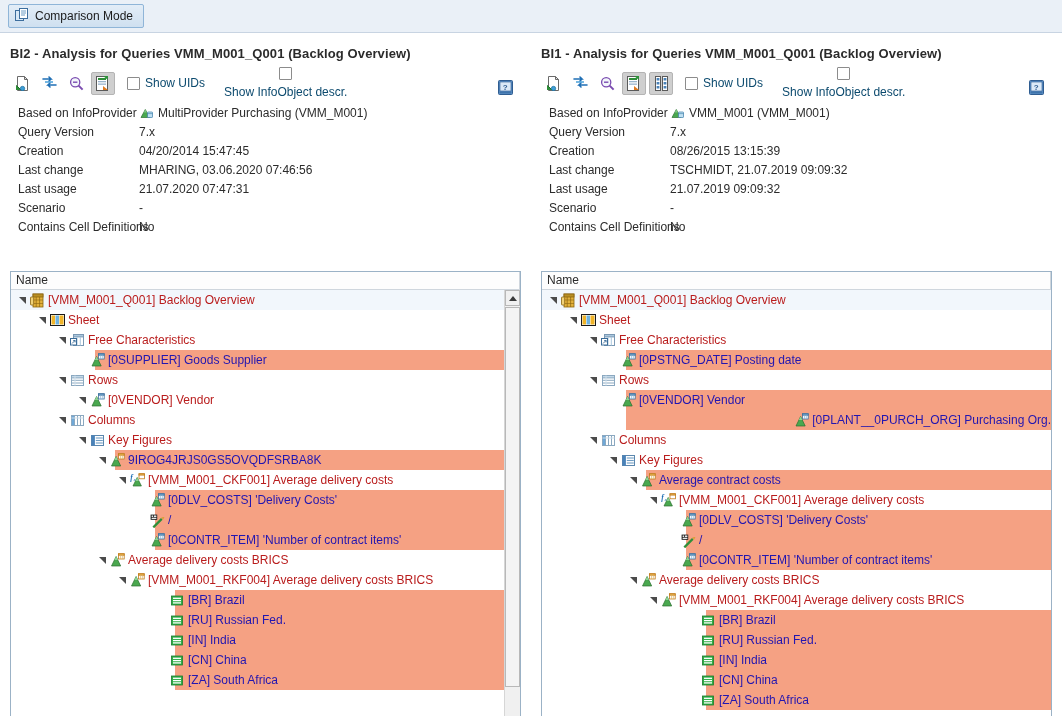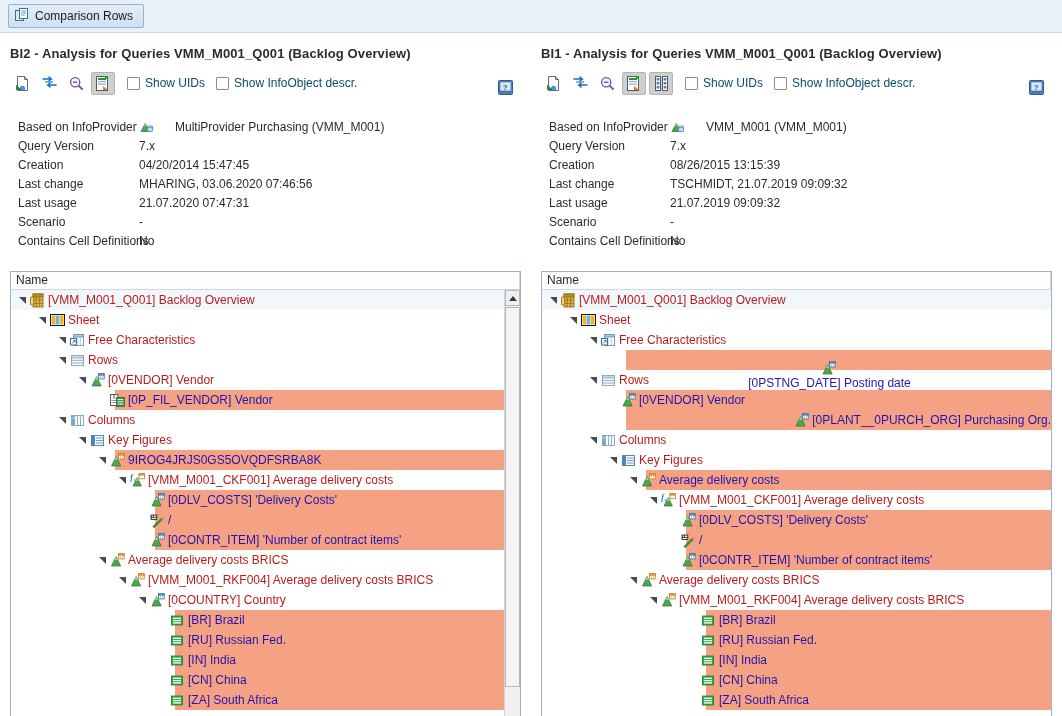--- a/index.html
+++ b/index.html
@@ -65,33 +65,33 @@
     cursor:default;
   }
   .tbtn.pressed{
     background:#cfcfcf;
     border:1px solid #b4b4b4;
   }
   .chk-wrap{
     display:flex;align-items:center;gap:5px;
     margin-left:9px;cursor:default;
   }
-  .chk-wrap.second{margin-left:8px;}
+  .chk-wrap.second{margin-left:16px;flex-direction:column;}
   .chk{
     width:13px;height:13px;
     background:#fff;border:1px solid #8c8c8c;
     box-sizing:border-box;border-radius:1px;
   }
   .chk-lbl{font-size:12px;color:#0c4a6e;white-space:nowrap;}
 
   
-  .meta{margin-top:23px;margin-left:8px;}
+  .meta{margin-top:9px;margin-left:8px;}
   .meta-row{display:flex;height:19px;align-items:center;}
   .meta-key{width:121px;font-size:12px;color:#2b2b2b;white-space:nowrap;}
-  .meta-val{font-size:12px;color:#2b2b2b;white-space:nowrap;display:flex;align-items:center;gap:21px;}
+  .meta-val{font-size:12px;color:#2b2b2b;white-space:nowrap;display:flex;align-items:center;gap:4px;}
 
   
   .tree-box{
     position:absolute;
     left:10px;top:238px;
     width:511px;height:470px;
     border:1px solid #9bb2c6;
     background:#fff;
     box-sizing:border-box;
     overflow:hidden;
@@ -169,21 +169,21 @@
   <div class="cmp-btn">
     <span>
       <svg width="14" height="14" viewBox="0 0 14 14">
         <rect x="0.5" y="2.5" width="8" height="10" fill="#d7e8f7" stroke="#3d6e9e"></rect>
         <rect x="4.5" y="0.5" width="8" height="10" fill="#ffffff" stroke="#3d6e9e"></rect>
         <line x1="6" y1="3" x2="11" y2="3" stroke="#6d9cc4"></line>
         <line x1="6" y1="5" x2="11" y2="5" stroke="#6d9cc4"></line>
         <line x1="6" y1="7" x2="10" y2="7" stroke="#6d9cc4"></line>
       </svg>
     </span>
-    <span class="lbl">Comparison Rows</span>
+    <span class="lbl">Comparison Mode</span>
   </div>
 </div>
 
 <div class="panels">
   <div class="panel left" id="panel-0">
       <div class="panel-title">BI2 - Analysis for Queries VMM_M001_Q001 (Backlog Overview)</div>
       <div class="help-icon"><svg width="15" height="15" viewBox="0 0 15 15">
           <rect x="0.5" y="0.5" width="14" height="14" rx="1" fill="#5b8ec4" stroke="#2f5d91"></rect>
           <rect x="2" y="2" width="11" height="9" fill="#dbe9f7" stroke="#2f5d91" stroke-width="0.6"></rect>
           <text x="7.3" y="9.5" font-size="8" font-family="Liberation Sans,sans-serif" font-weight="bold" fill="#2f5d91" text-anchor="middle">?</text>
@@ -329,64 +329,62 @@
             <span class="ticon"><svg width="15" height="15" viewBox="0 0 15 15">
                 <rect x="3.5" y="1.5" width="10" height="11" fill="#ffffff" stroke="#7a98b3"></rect>
                 <rect x="3.5" y="1.5" width="10" height="2.4" fill="#aac7de" stroke="#7a98b3"></rect>
                 <line x1="7" y1="4" x2="7" y2="12.5" stroke="#aac7de"></line>
                 <line x1="10.3" y1="4" x2="10.3" y2="12.5" stroke="#aac7de"></line>
                 <rect x="0.5" y="5.5" width="6" height="6.5" fill="#ffffff" stroke="#3a6c99"></rect>
                 <path d="M2 10.5 l3 -3 M3.2 7.5 h1.9 v1.9" stroke="#3a6c99" stroke-width="0.9" fill="none"></path>
               </svg></span>
             <span class="tlabel plain">Free Characteristics</span>
           </div>
-          <div class="trow" style="padding-left: 46px;">
-            <span class="twist">
-              <svg width="9" height="9" viewBox="0 0 9 9">
-                <path d="M1 1 L8 1 L8 8 Z" fill="#4b4b4b"></path>
-              </svg>
-            </span>
-            <span class="ticon"><svg width="15" height="15" viewBox="0 0 15 15">
-                <rect x="1.5" y="2.5" width="12" height="10" fill="#ffffff" stroke="#8ba8c0"></rect>
-                <rect x="1.5" y="2.5" width="12" height="2.4" fill="#c4d9e9" stroke="#8ba8c0"></rect>
-                <line x1="1.5" y1="7.3" x2="13.5" y2="7.3" stroke="#8ba8c0"></line>
-                <line x1="1.5" y1="10" x2="13.5" y2="10" stroke="#8ba8c0"></line>
-                <line x1="5" y1="2.5" x2="5" y2="12.5" stroke="#cfdfeb"></line>
-              </svg></span>
-            <span class="tlabel plain">Rows</span>
-          </div>
-          <div class="trow" style="padding-left: 66px;">
-            <span class="twist">
-              <svg width="9" height="9" viewBox="0 0 9 9">
-                <path d="M1 1 L8 1 L8 8 Z" fill="#4b4b4b"></path>
-              </svg>
-            </span>
+          <div class="trow hl" style="padding-left: 66px; background: linear-gradient(to right, rgb(245, 161, 131), rgb(245, 161, 131)) 84px 0px / calc(100% - 84px) 100% no-repeat;">
+            <span class="twist none"></span>
             <span class="ticon"><svg width="15" height="15" viewBox="0 0 15 15">
                 <path d="M2 13 l4.6 -9.5 l4.6 9.5 z" fill="#4aa84f" stroke="#2b6e2f" stroke-width="0.7"></path>
                 <path d="M6.6 3.5 l1.8 3.6 h-3.6 z" fill="#8fd294"></path>
                 <rect x="8.4" y="0.8" width="5.8" height="5.2" fill="#ffffff" stroke="#3b6e9b" stroke-width="0.8"></rect>
                 <rect x="8.4" y="0.8" width="5.8" height="1.4" fill="#7fb0d8" stroke="#3b6e9b" stroke-width="0.8"></rect>
                 <line x1="10.4" y1="2.2" x2="10.4" y2="6" stroke="#7fb0d8" stroke-width="0.7"></line>
                 <line x1="12.3" y1="2.2" x2="12.3" y2="6" stroke="#7fb0d8" stroke-width="0.7"></line>
               </svg></span>
+            <span class="tlabel blue">[0SUPPLIER] Goods Supplier</span>
+          </div>
+          <div class="trow" style="padding-left: 46px;">
+            <span class="twist">
+              <svg width="9" height="9" viewBox="0 0 9 9">
+                <path d="M1 1 L8 1 L8 8 Z" fill="#4b4b4b"></path>
+              </svg>
+            </span>
+            <span class="ticon"><svg width="15" height="15" viewBox="0 0 15 15">
+                <rect x="1.5" y="2.5" width="12" height="10" fill="#ffffff" stroke="#8ba8c0"></rect>
+                <rect x="1.5" y="2.5" width="12" height="2.4" fill="#c4d9e9" stroke="#8ba8c0"></rect>
+                <line x1="1.5" y1="7.3" x2="13.5" y2="7.3" stroke="#8ba8c0"></line>
+                <line x1="1.5" y1="10" x2="13.5" y2="10" stroke="#8ba8c0"></line>
+                <line x1="5" y1="2.5" x2="5" y2="12.5" stroke="#cfdfeb"></line>
+              </svg></span>
+            <span class="tlabel plain">Rows</span>
+          </div>
+          <div class="trow" style="padding-left: 66px;">
+            <span class="twist">
+              <svg width="9" height="9" viewBox="0 0 9 9">
+                <path d="M1 1 L8 1 L8 8 Z" fill="#4b4b4b"></path>
+              </svg>
+            </span>
+            <span class="ticon"><svg width="15" height="15" viewBox="0 0 15 15">
+                <path d="M2 13 l4.6 -9.5 l4.6 9.5 z" fill="#4aa84f" stroke="#2b6e2f" stroke-width="0.7"></path>
+                <path d="M6.6 3.5 l1.8 3.6 h-3.6 z" fill="#8fd294"></path>
+                <rect x="8.4" y="0.8" width="5.8" height="5.2" fill="#ffffff" stroke="#3b6e9b" stroke-width="0.8"></rect>
+                <rect x="8.4" y="0.8" width="5.8" height="1.4" fill="#7fb0d8" stroke="#3b6e9b" stroke-width="0.8"></rect>
+                <line x1="10.4" y1="2.2" x2="10.4" y2="6" stroke="#7fb0d8" stroke-width="0.7"></line>
+                <line x1="12.3" y1="2.2" x2="12.3" y2="6" stroke="#7fb0d8" stroke-width="0.7"></line>
+              </svg></span>
             <span class="tlabel plain">[0VENDOR] Vendor</span>
-          </div>
-          <div class="trow hl" style="padding-left: 86px; background: linear-gradient(to right, rgb(245, 161, 131), rgb(245, 161, 131)) 104px 0px / calc(100% - 104px) 100% no-repeat;">
-            <span class="twist none"></span>
-            <span class="ticon"><svg width="15" height="15" viewBox="0 0 15 15">
-                <rect x="0.5" y="1.5" width="7.5" height="11" fill="#ffffff" stroke="#5a5a5a"></rect>
-                <text x="2.6" y="5.6" font-size="4.6" font-family="Liberation Sans,sans-serif" fill="#1a1a1a">X</text>
-                <rect x="1.6" y="7" width="5.4" height="1" fill="#9a9a9a"></rect>
-                <rect x="1.6" y="9" width="5.4" height="1" fill="#9a9a9a"></rect>
-                <rect x="6.5" y="4.5" width="8" height="9" fill="#2f8f3a" stroke="#1d6b27" stroke-width="0.7"></rect>
-                <line x1="7.6" y1="6.6" x2="13.4" y2="6.6" stroke="#ffffff" stroke-width="1"></line>
-                <line x1="7.6" y1="8.8" x2="13.4" y2="8.8" stroke="#ffffff" stroke-width="1"></line>
-                <line x1="7.6" y1="11" x2="13.4" y2="11" stroke="#ffffff" stroke-width="1"></line>
-              </svg></span>
-            <span class="tlabel blue">[0P_FIL_VENDOR] Vendor</span>
           </div>
           <div class="trow" style="padding-left: 46px;">
             <span class="twist">
               <svg width="9" height="9" viewBox="0 0 9 9">
                 <path d="M1 1 L8 1 L8 8 Z" fill="#4b4b4b"></path>
               </svg>
             </span>
             <span class="ticon"><svg width="15" height="15" viewBox="0 0 15 15">
                 <rect x="1.5" y="2.5" width="12" height="10" fill="#ffffff" stroke="#8ba8c0"></rect>
                 <rect x="1.5" y="2.5" width="3" height="10" fill="#6ea8d8" stroke="#8ba8c0"></rect>
@@ -503,36 +501,20 @@
             </span>
             <span class="ticon"><svg width="15" height="15" viewBox="0 0 15 15">
                 <path d="M1.5 13 l4.6 -9.5 l4.6 9.5 z" fill="#4aa84f" stroke="#2b6e2f" stroke-width="0.7"></path>
                 <path d="M6.1 3.5 l1.8 3.6 h-3.6 z" fill="#8fd294"></path>
                 <rect x="8.4" y="0.8" width="5.8" height="5.2" fill="#ffffff" stroke="#c07a1a" stroke-width="0.8"></rect>
                 <rect x="8.4" y="0.8" width="5.8" height="1.4" fill="#f0c05a" stroke="#c07a1a" stroke-width="0.8"></rect>
                 <line x1="10.4" y1="2.2" x2="10.4" y2="6" stroke="#e0b257" stroke-width="0.7"></line>
                 <line x1="12.3" y1="2.2" x2="12.3" y2="6" stroke="#e0b257" stroke-width="0.7"></line>
               </svg></span>
             <span class="tlabel plain">[VMM_M001_RKF004] Average delivery costs BRICS</span>
-          </div>
-          <div class="trow" style="padding-left: 126px;">
-            <span class="twist">
-              <svg width="9" height="9" viewBox="0 0 9 9">
-                <path d="M1 1 L8 1 L8 8 Z" fill="#4b4b4b"></path>
-              </svg>
-            </span>
-            <span class="ticon"><svg width="15" height="15" viewBox="0 0 15 15">
-                <path d="M2 13 l4.6 -9.5 l4.6 9.5 z" fill="#4aa84f" stroke="#2b6e2f" stroke-width="0.7"></path>
-                <path d="M6.6 3.5 l1.8 3.6 h-3.6 z" fill="#8fd294"></path>
-                <rect x="8.4" y="0.8" width="5.8" height="5.2" fill="#ffffff" stroke="#3b6e9b" stroke-width="0.8"></rect>
-                <rect x="8.4" y="0.8" width="5.8" height="1.4" fill="#7fb0d8" stroke="#3b6e9b" stroke-width="0.8"></rect>
-                <line x1="10.4" y1="2.2" x2="10.4" y2="6" stroke="#7fb0d8" stroke-width="0.7"></line>
-                <line x1="12.3" y1="2.2" x2="12.3" y2="6" stroke="#7fb0d8" stroke-width="0.7"></line>
-              </svg></span>
-            <span class="tlabel plain">[0COUNTRY] Country</span>
           </div>
           <div class="trow hl" style="padding-left: 146px; background: linear-gradient(to right, rgb(245, 161, 131), rgb(245, 161, 131)) 164px 0px / calc(100% - 164px) 100% no-repeat;">
             <span class="twist none"></span>
             <span class="ticon"><svg width="15" height="15" viewBox="0 0 15 15">
                 <rect x="1.5" y="3" width="11" height="9" fill="#2fae46" stroke="#1c7a2e" stroke-width="0.8"></rect>
                 <line x1="3" y1="5.3" x2="11" y2="5.3" stroke="#ffffff" stroke-width="1.3"></line>
                 <line x1="3" y1="7.6" x2="11" y2="7.6" stroke="#ffffff" stroke-width="1.3"></line>
                 <line x1="3" y1="9.9" x2="11" y2="9.9" stroke="#ffffff" stroke-width="1.3"></line>
               </svg></span>
             <span class="tlabel blue">[BR] Brazil</span>
@@ -747,21 +729,21 @@
             <span class="ticon"><svg width="15" height="15" viewBox="0 0 15 15">
                 <rect x="3.5" y="1.5" width="10" height="11" fill="#ffffff" stroke="#7a98b3"></rect>
                 <rect x="3.5" y="1.5" width="10" height="2.4" fill="#aac7de" stroke="#7a98b3"></rect>
                 <line x1="7" y1="4" x2="7" y2="12.5" stroke="#aac7de"></line>
                 <line x1="10.3" y1="4" x2="10.3" y2="12.5" stroke="#aac7de"></line>
                 <rect x="0.5" y="5.5" width="6" height="6.5" fill="#ffffff" stroke="#3a6c99"></rect>
                 <path d="M2 10.5 l3 -3 M3.2 7.5 h1.9 v1.9" stroke="#3a6c99" stroke-width="0.9" fill="none"></path>
               </svg></span>
             <span class="tlabel plain">Free Characteristics</span>
           </div>
-          <div class="trow hl" style="padding-left: 66px; background: linear-gradient(to right, rgb(245, 161, 131), rgb(245, 161, 131)) 84px 0px / calc(100% - 84px) 100% no-repeat; flex-direction: column;">
+          <div class="trow hl" style="padding-left: 66px; background: linear-gradient(to right, rgb(245, 161, 131), rgb(245, 161, 131)) 84px 0px / calc(100% - 84px) 100% no-repeat;">
             <span class="twist none"></span>
             <span class="ticon"><svg width="15" height="15" viewBox="0 0 15 15">
                 <path d="M2 13 l4.6 -9.5 l4.6 9.5 z" fill="#4aa84f" stroke="#2b6e2f" stroke-width="0.7"></path>
                 <path d="M6.6 3.5 l1.8 3.6 h-3.6 z" fill="#8fd294"></path>
                 <rect x="8.4" y="0.8" width="5.8" height="5.2" fill="#ffffff" stroke="#3b6e9b" stroke-width="0.8"></rect>
                 <rect x="8.4" y="0.8" width="5.8" height="1.4" fill="#7fb0d8" stroke="#3b6e9b" stroke-width="0.8"></rect>
                 <line x1="10.4" y1="2.2" x2="10.4" y2="6" stroke="#7fb0d8" stroke-width="0.7"></line>
                 <line x1="12.3" y1="2.2" x2="12.3" y2="6" stroke="#7fb0d8" stroke-width="0.7"></line>
               </svg></span>
             <span class="tlabel blue">[0PSTNG_DATE] Posting date</span>
@@ -842,21 +824,21 @@
               </svg>
             </span>
             <span class="ticon"><svg width="15" height="15" viewBox="0 0 15 15">
                 <path d="M1.5 13 l4.6 -9.5 l4.6 9.5 z" fill="#4aa84f" stroke="#2b6e2f" stroke-width="0.7"></path>
                 <path d="M6.1 3.5 l1.8 3.6 h-3.6 z" fill="#8fd294"></path>
                 <rect x="8.4" y="0.8" width="5.8" height="5.2" fill="#ffffff" stroke="#c07a1a" stroke-width="0.8"></rect>
                 <rect x="8.4" y="0.8" width="5.8" height="1.4" fill="#f0c05a" stroke="#c07a1a" stroke-width="0.8"></rect>
                 <line x1="10.4" y1="2.2" x2="10.4" y2="6" stroke="#e0b257" stroke-width="0.7"></line>
                 <line x1="12.3" y1="2.2" x2="12.3" y2="6" stroke="#e0b257" stroke-width="0.7"></line>
               </svg></span>
-            <span class="tlabel blue">Average delivery costs</span>
+            <span class="tlabel blue">Average contract costs</span>
           </div>
           <div class="trow" style="padding-left: 106px;">
             <span class="twist">
               <svg width="9" height="9" viewBox="0 0 9 9">
                 <path d="M1 1 L8 1 L8 8 Z" fill="#4b4b4b"></path>
               </svg>
             </span>
             <span class="ticon"><svg width="15" height="15" viewBox="0 0 15 15">
                 <path d="M3 13 l4.2 -8.5 l4.2 8.5 z" fill="#4aa84f" stroke="#2b6e2f" stroke-width="0.7"></path>
                 <path d="M7.2 4.5 l1.7 3.4 h-3.4 z" fill="#8fd294"></path>

